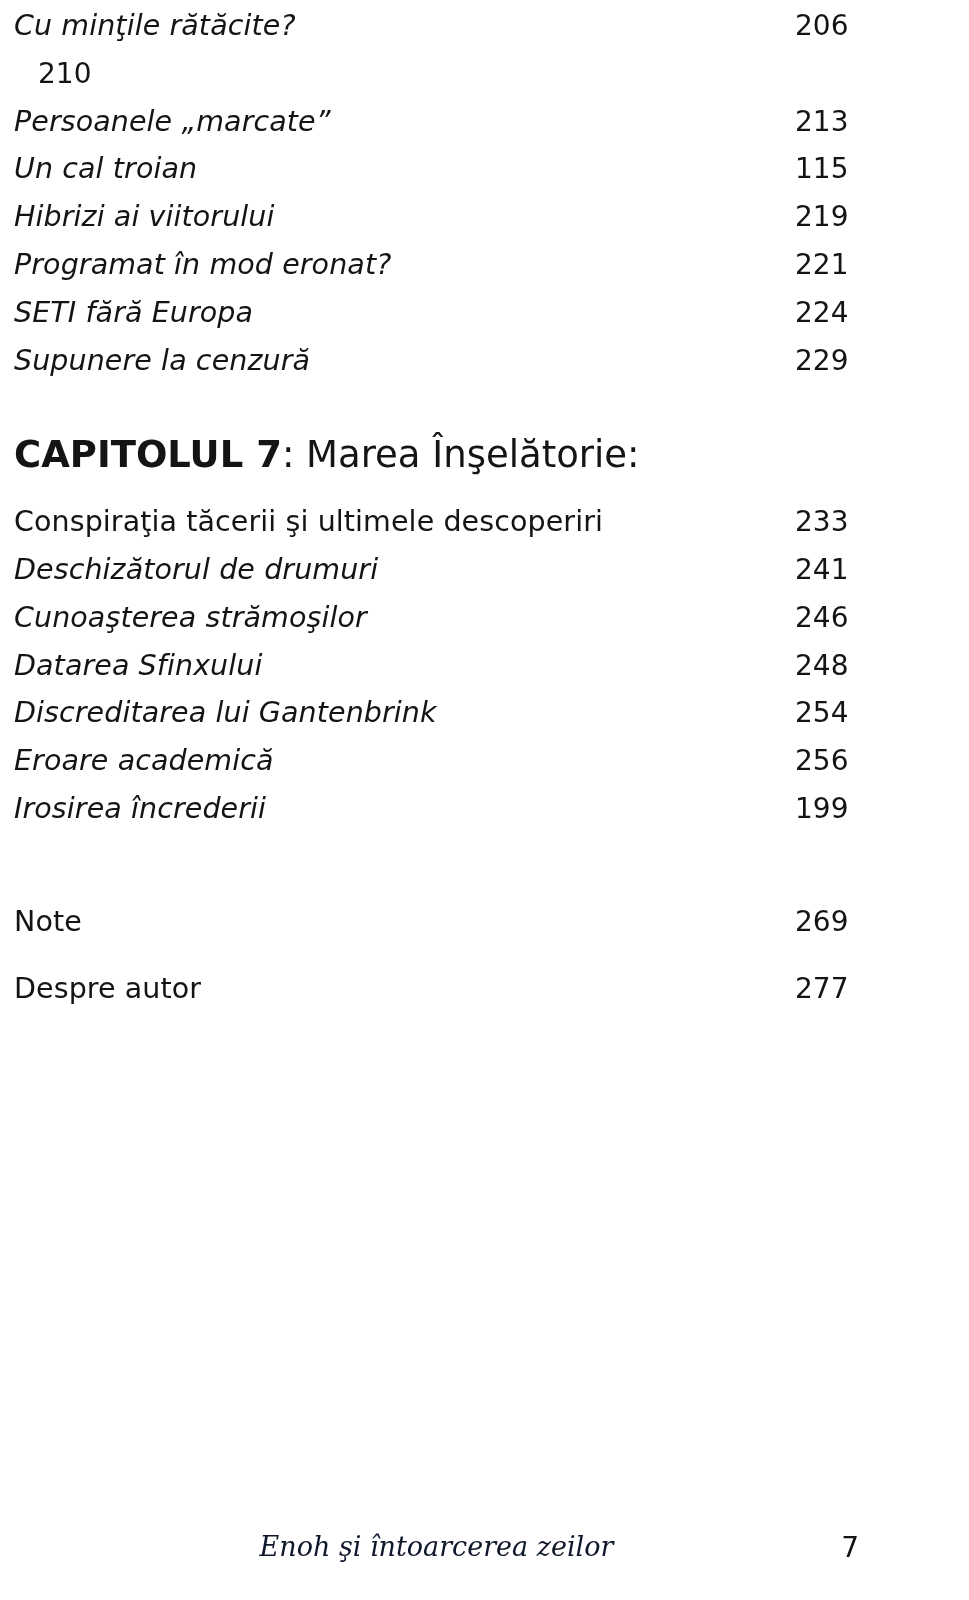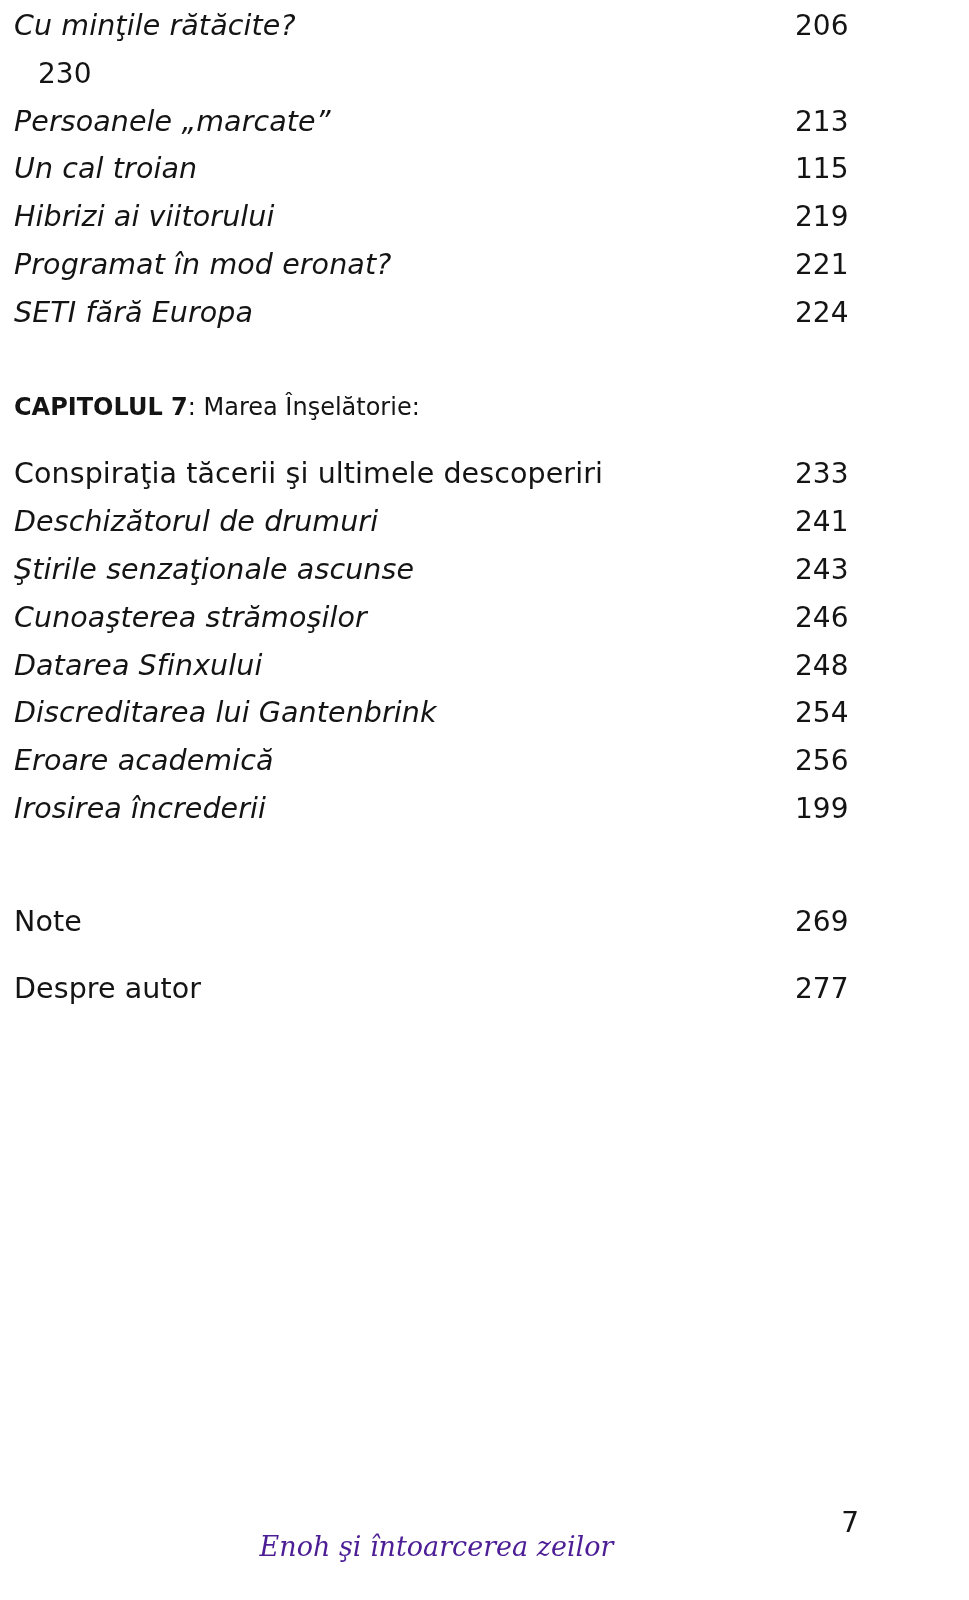--- a/index.html
+++ b/index.html
@@ -50,21 +50,21 @@
     font-style: normal;
     margin-top: 19px;
   }
   .gap {
     height: 47px;
   }
   .gap-small {
     height: 46px;
   }
   .chapter-head {
-    font-size: 24px;
+    font-size: 37px;
     line-height: 47.8px;
     font-style: normal;
     white-space: nowrap;
   }
   .chapter-head .bold {
     font-weight: bold;
   }
   .footer {
     position: absolute;
     left: 0;
@@ -72,43 +72,42 @@
     bottom: 38px;
     display: flex;
     align-items: baseline;
     justify-content: center;
     padding: 0 110px 0 14px;
   }
   .footer .book-title {
     font-family: "DejaVu Serif", serif;
     font-style: italic;
     font-size: 27px;
-    color: #4c1d95;
-    margin-top: 25px;
+    color: #0f172a;
   }
   .footer .folio {
     position: absolute;
     right: 110px;
     font-family: "DejaVu Sans", sans-serif;
     font-size: 28px;
   }
 </style>
 </head>
 <body>
 
 <div class="page">
 
   <div class="toc">
 
     <div class="entry">
       <span class="title">Cu minţile rătăcite?</span>
       <span class="page-no">206</span>
     </div>
     <div class="entry">
-      <span class="page-no">230</span>
+      <span class="page-no">210</span>
     </div>
     <div class="entry">
       <span class="title">Persoanele „marcate”</span>
       <span class="page-no">213</span>
     </div>
     <div class="entry">
       <span class="title">Un cal troian</span>
       <span class="page-no">115</span>
     </div>
     <div class="entry">
@@ -116,39 +115,39 @@
       <span class="page-no">219</span>
     </div>
     <div class="entry">
       <span class="title">Programat în mod eronat?</span>
       <span class="page-no">221</span>
     </div>
     <div class="entry">
       <span class="title">SETI fără Europa</span>
       <span class="page-no">224</span>
     </div>
+    <div class="entry">
+      <span class="title">Supunere la cenzură</span>
+      <span class="page-no">229</span>
+    </div>
 
     <div class="gap"></div>
 
     <div class="chapter-head">
       <span class="bold">CAPITOLUL 7</span><span>: </span><span>Marea Înşelătorie:</span>
     </div>
 
     <div class="entry upright">
       <span class="title">Conspiraţia tăcerii şi ultimele descoperiri</span>
       <span class="page-no">233</span>
     </div>
 
     <div class="entry">
       <span class="title">Deschizătorul de drumuri</span>
       <span class="page-no">241</span>
-    </div>
-    <div class="entry">
-      <span class="title">Ştirile senzaţionale ascunse</span>
-      <span class="page-no">243</span>
     </div>
     <div class="entry">
       <span class="title">Cunoaşterea strămoşilor</span>
       <span class="page-no">246</span>
     </div>
     <div class="entry">
       <span class="title">Datarea Sfinxului</span>
       <span class="page-no">248</span>
     </div>
     <div class="entry">

